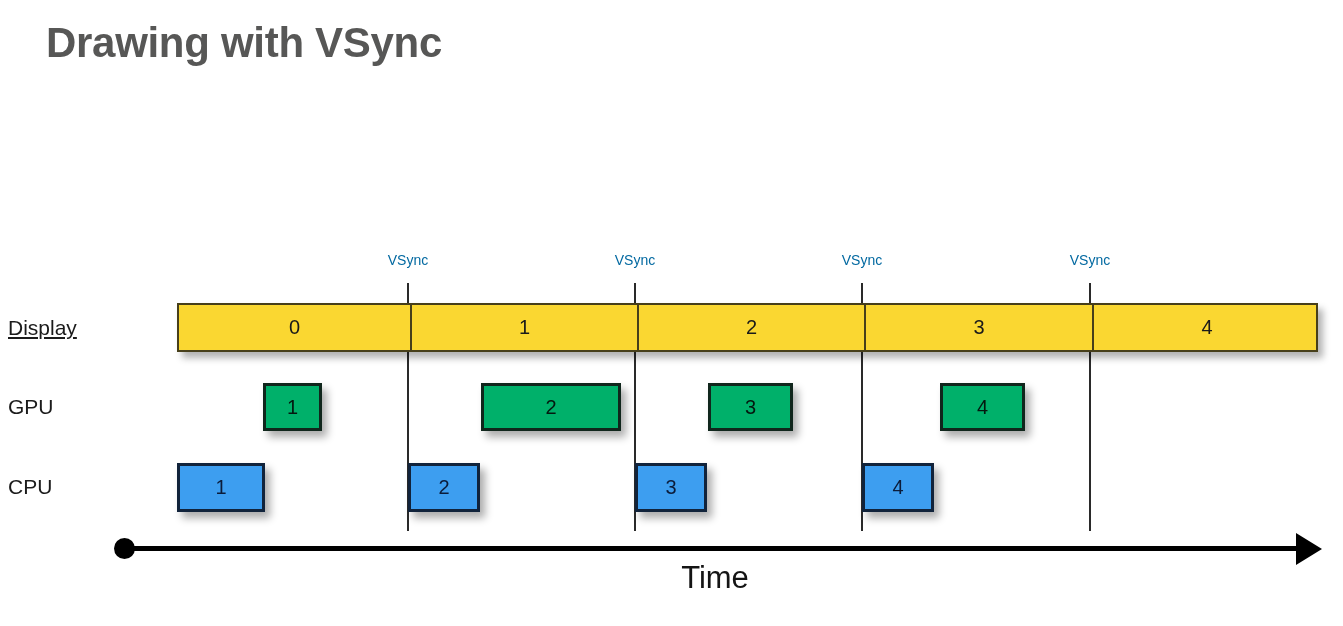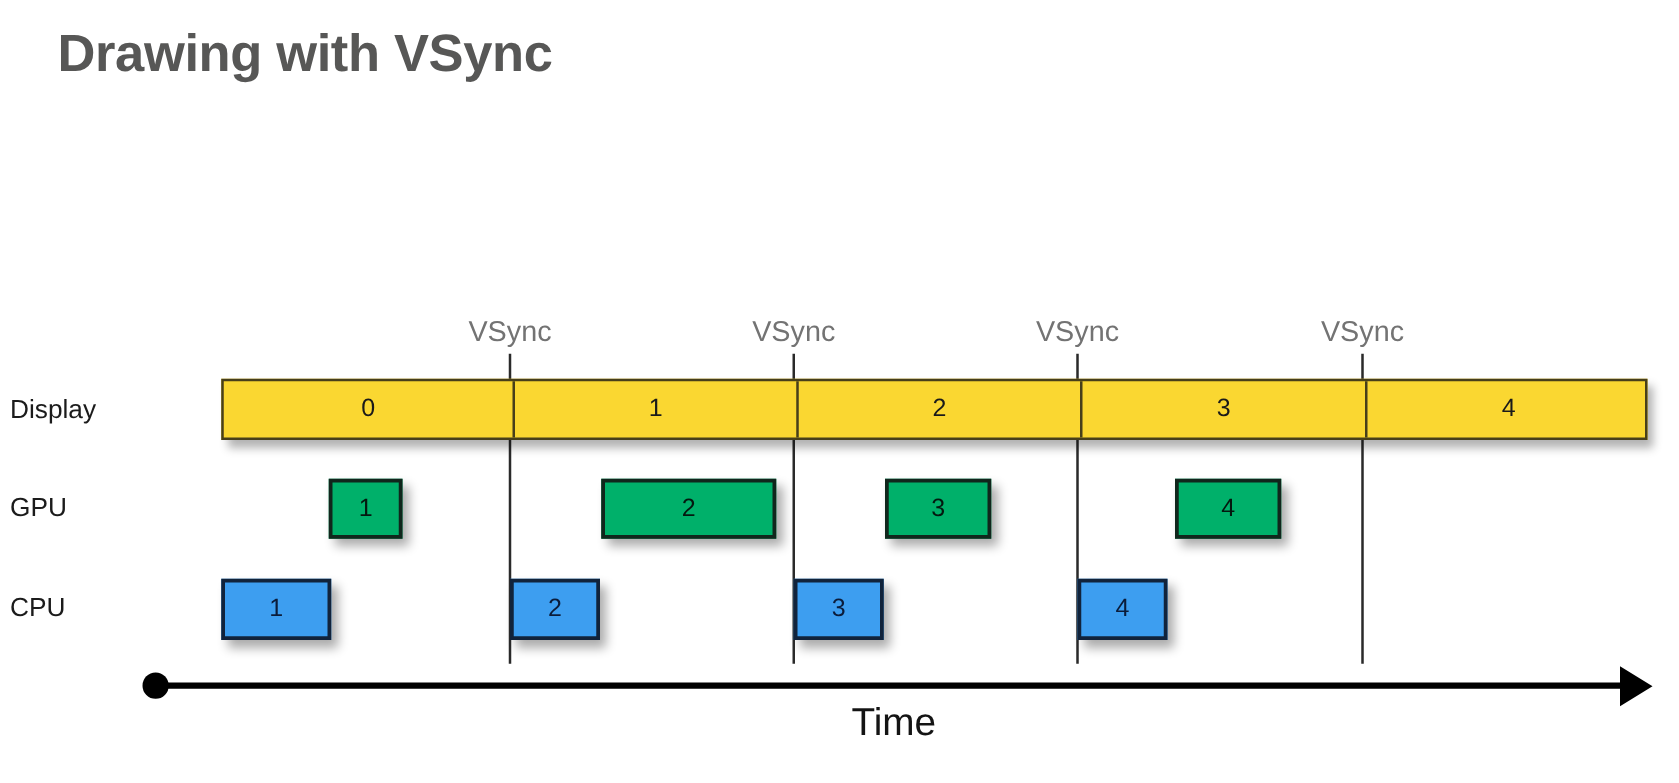--- a/index.html
+++ b/index.html
@@ -46,30 +46,30 @@
   }
 
   
   .row-label {
     position: absolute;
     font-size: 21px;
     color: #1b1b1b;
     white-space: nowrap;
     font-family: "Liberation Sans", sans-serif;
   }
-  #label-display { left: 8px;  top: 316px; }
+  #label-display { left: 8px;  top: 316px; text-decoration: underline; }
   #label-gpu     { left: 8px;  top: 395px; }
   #label-cpu     { left: 8px;  top: 475px; }
 
   
   .vsync-label {
     position: absolute;
     top: 252px;
-    font-size: 23px;
-    color: #737373;
+    font-size: 14px;
+    color: #0369a1;
     white-space: nowrap;
     transform: translateX(-50%);
     font-family: "Liberation Sans", sans-serif;
   }
 
   
   .vsync-line {
     position: absolute;
     top: 283px;
     width: 2px;

